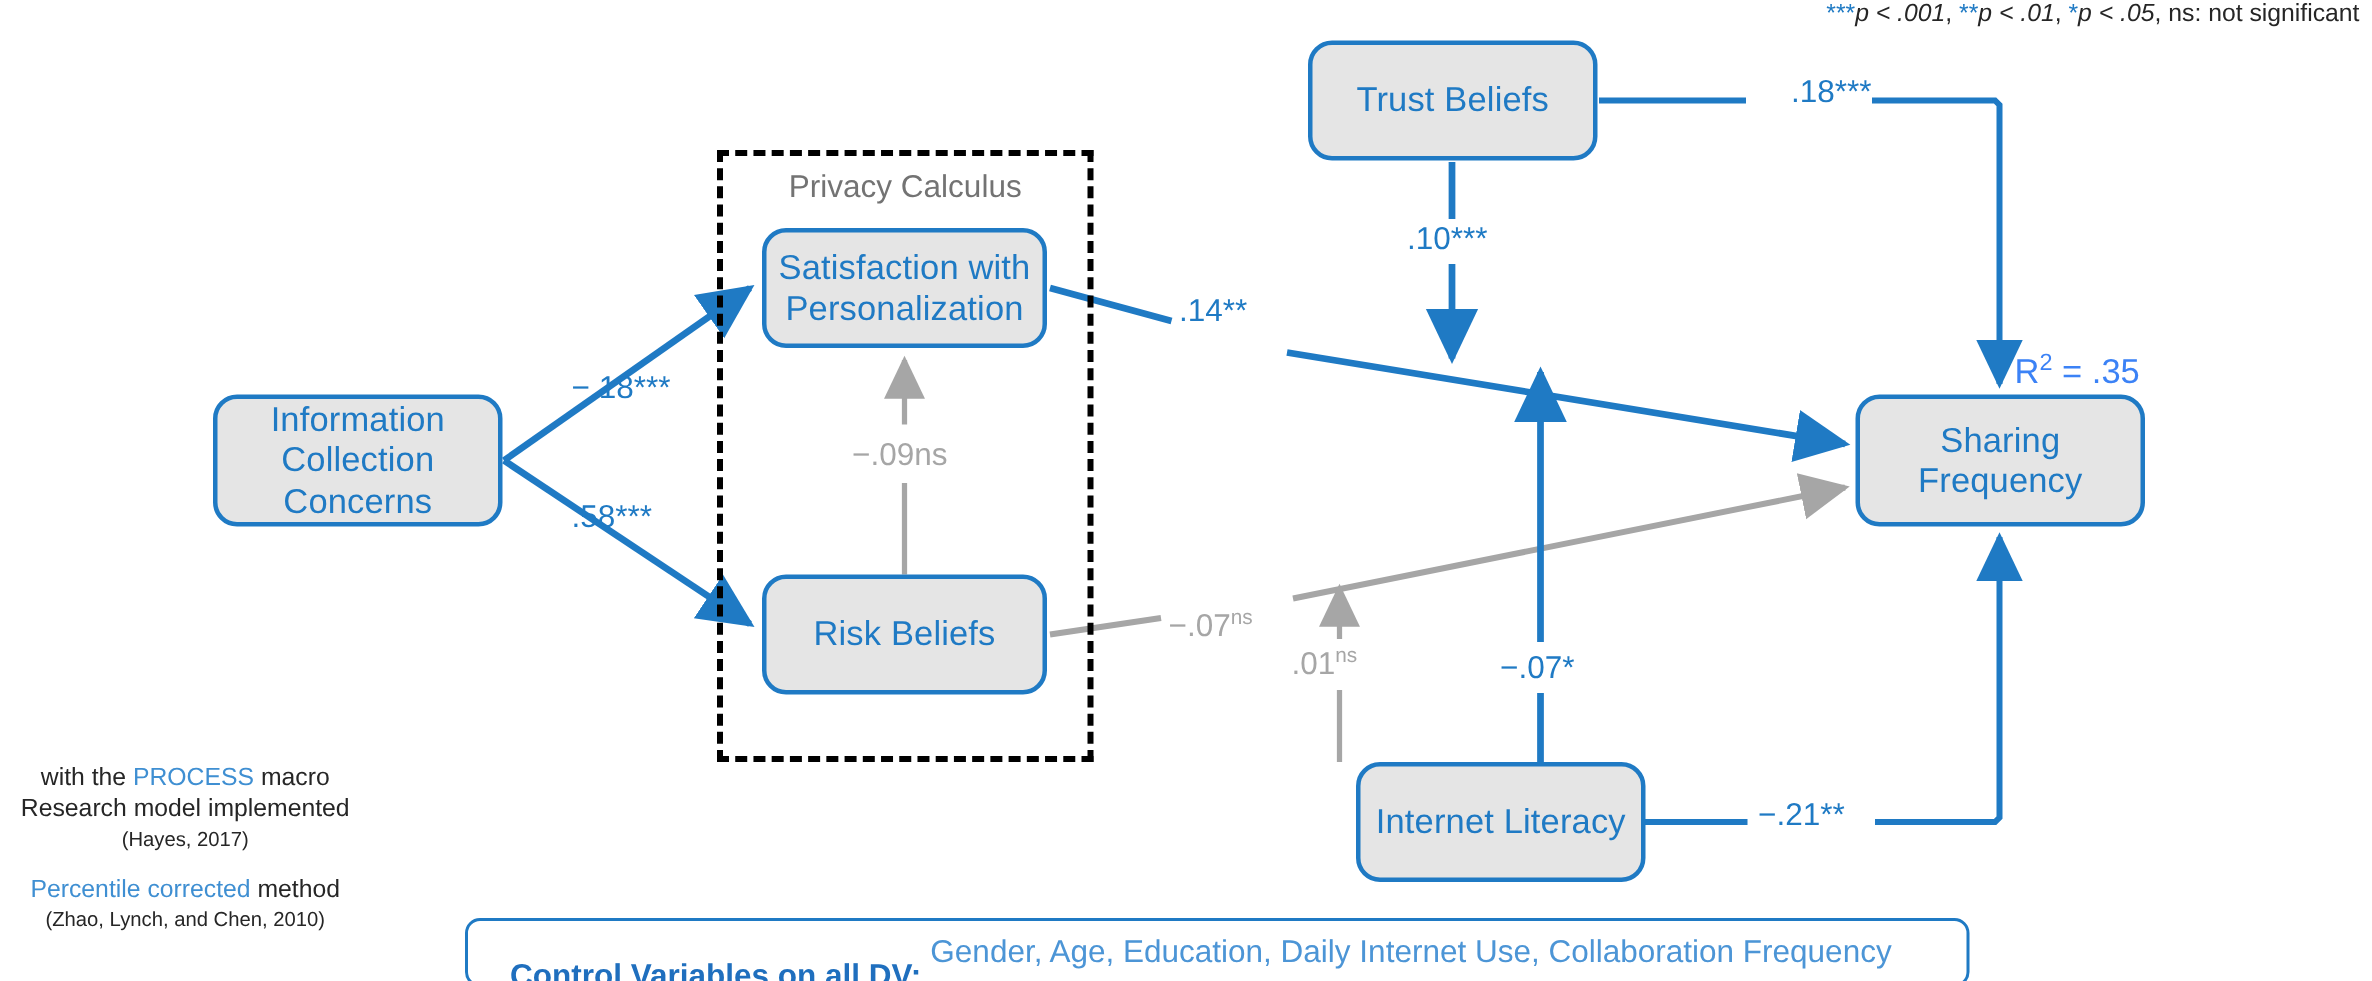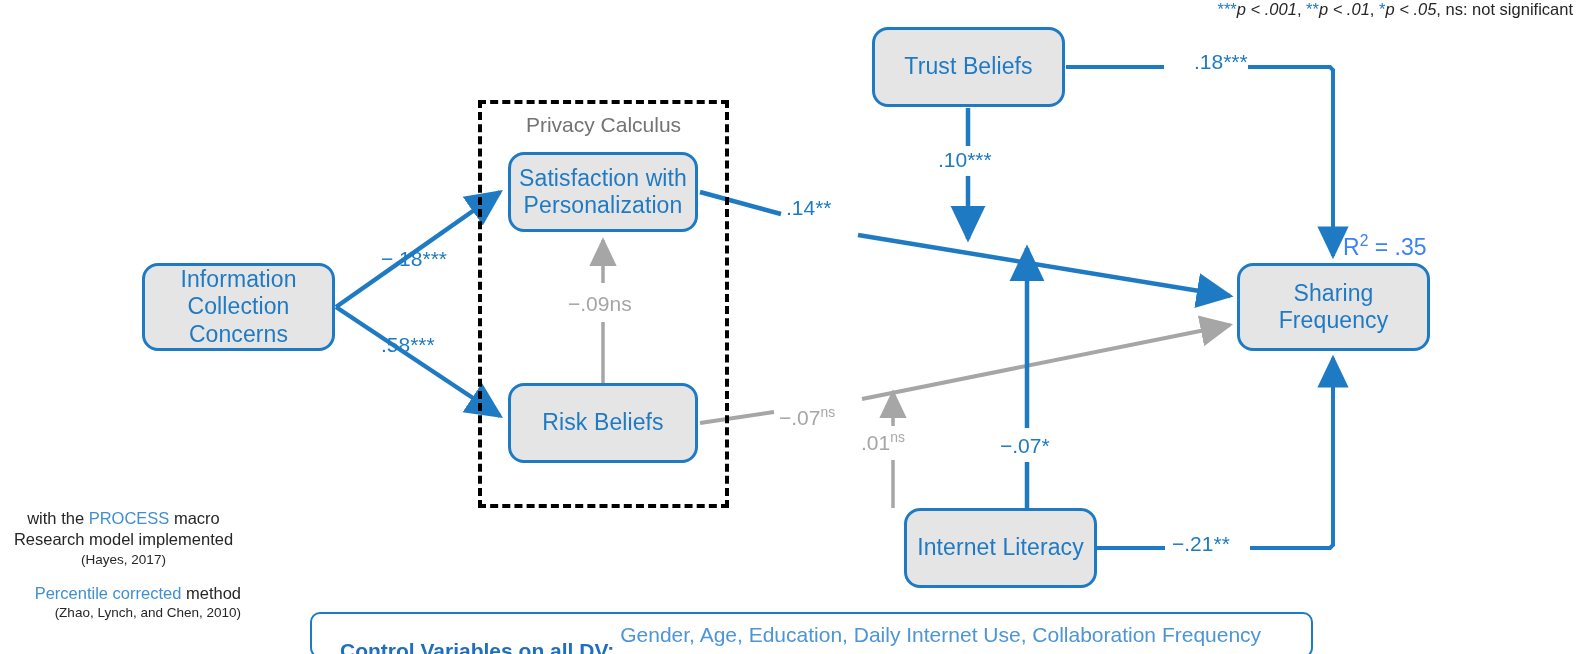--- a/index.html
+++ b/index.html
@@ -123,21 +123,21 @@
     text-align: center;
     color: #262626;
     line-height: 1.3;
     z-index: 6;
   }
   .note .hl { color: #3F8FD2; }
   .note .main { font-size: 16.5px; display: block; }
   .note .cite { font-size: 13.5px; display: block; }
 
   #note-process    { left: 6px; top: 508px; width: 235px; }
-  #note-percentile { left: 6px; top: 583px; width: 235px; text-align: right; }
+  #note-percentile { left: 6px; top: 583px; width: 235px; }
 
   
   #control-bar {
     position: absolute;
     left: 310px; top: 612px;
     width: 1003px; height: 46px;
     box-sizing: border-box;
     border: 2px solid #1F7AC4;
     border-radius: 10px;
     background: #ffffff;

